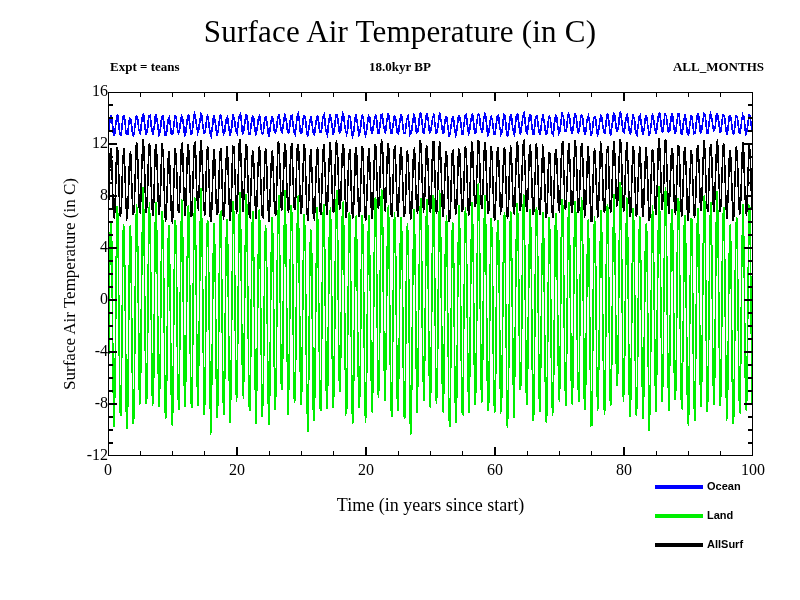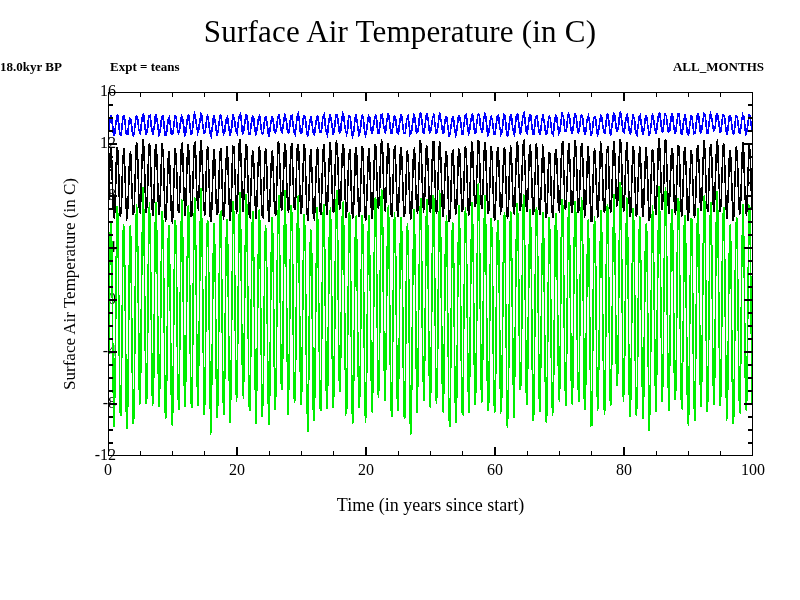--- a/index.html
+++ b/index.html
@@ -26,21 +26,21 @@
 
   .hdr{
     position:absolute;
     top:59px;
     font-size:13px;
     font-weight:bold;
     font-family:"Liberation Serif", serif;
     white-space:nowrap;
   }
   .hdr-left{left:110px;font-weight:bold;}
-  .hdr-center{left:0;width:800px;}
+  .hdr-center{left:0;width:800px;text-align:center;}
   .hdr-right{right:36px;text-align:right;}
 
   .ylabel{
     position:absolute;
     left:-110px;
     top:274px;
     width:360px;
     text-align:center;
     transform:rotate(-90deg);
     transform-origin:center center;
@@ -68,21 +68,21 @@
 
   .ytick-label{
     position:absolute;
     right:0;
     width:40px;
     text-align:right;
     font-size:16px;
     font-family:"Liberation Serif", serif;
     white-space:nowrap;
   }
-  #ylabels{position:absolute;left:72px;top:0;width:44px;height:600px;}
+  #ylabels{position:absolute;left:64px;top:0;width:44px;height:600px;}
 
   .xtick-label{
     position:absolute;
     top:461px;
     width:60px;
     margin-left:-30px;
     text-align:center;
     font-size:16px;
     font-family:"Liberation Serif", serif;
     white-space:nowrap;
@@ -248,14 +248,28 @@
         <line x1="548.25" y1="0" x2="548.25" y2="5" stroke="#000000" stroke-width="1.4" shape-rendering="crispEdges"></line>
         <line x1="580.5" y1="359" x2="580.5" y2="364" stroke="#000000" stroke-width="1.4" shape-rendering="crispEdges"></line>
         <line x1="580.5" y1="0" x2="580.5" y2="5" stroke="#000000" stroke-width="1.4" shape-rendering="crispEdges"></line>
         <line x1="612.75" y1="359" x2="612.75" y2="364" stroke="#000000" stroke-width="1.4" shape-rendering="crispEdges"></line>
         <line x1="612.75" y1="0" x2="612.75" y2="5" stroke="#000000" stroke-width="1.4" shape-rendering="crispEdges"></line>
         <line x1="645" y1="355" x2="645" y2="364" stroke="#000000" stroke-width="1.4" shape-rendering="crispEdges"></line>
         <line x1="645" y1="0" x2="645" y2="9" stroke="#000000" stroke-width="1.4" shape-rendering="crispEdges"></line>
       </svg>
   </div>
 
+  <div id="legend">
+      <div class="legend-row" style="top: 0px;">
+        <span class="legend-swatch" style="background: rgb(0, 0, 255);"></span>
+        <span class="legend-text">Ocean</span>
+      </div>
+      <div class="legend-row" style="top: 29px;">
+        <span class="legend-swatch" style="background: rgb(0, 238, 0);"></span>
+        <span class="legend-text">Land</span>
+      </div>
+      <div class="legend-row" style="top: 58px;">
+        <span class="legend-swatch" style="background: rgb(0, 0, 0);"></span>
+        <span class="legend-text">AllSurf</span>
+      </div>
+    </div>
 
 </div>
 
 </body></html>

